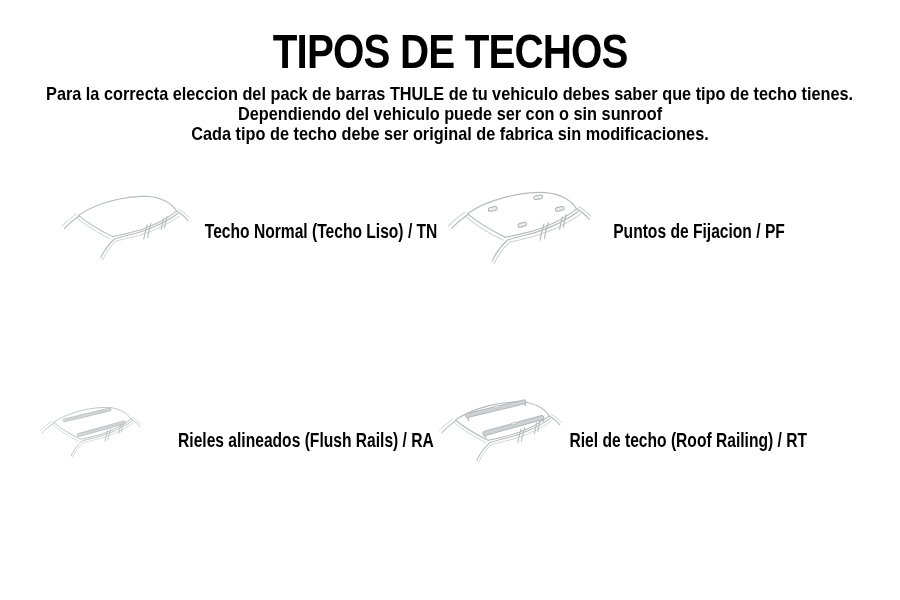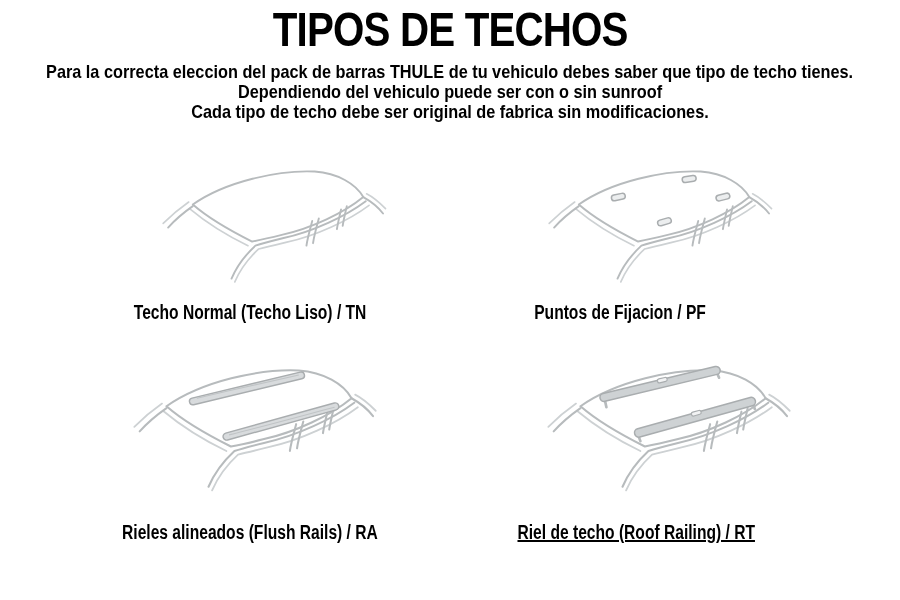--- a/index.html
+++ b/index.html
@@ -7,41 +7,41 @@
   body {
     background:#ffffff;
     color:#000;
     font-family:"Liberation Sans", sans-serif;
     position:relative;
     overflow:hidden;
   }
   .center-row { display:flex; justify-content:center; }
   .condense { display:inline-block; white-space:nowrap; transform-origin:50% 50%; }
 
-  .page-title { padding-top:4px; }
+  .page-title { padding-top:26px; }
   .page-title .condense {
     font-size:48px; font-weight:700; line-height:52px;
     transform:scaleX(0.84); letter-spacing:-1px;
   }
 
   .intro { margin-top:6px; }
   .intro .center-row { height:20px; }
   .intro .condense {
     font-size:18.5px; font-weight:700; line-height:20px;
     transform:scaleX(0.88);
   }
 
   figure.cell {
     position:absolute; width:440px;
-    display:flex; flex-direction:column; align-items:center;
+    display:flex; flex-direction:row; align-items:center;
   }
   .cell-tn { left:30px;  top:160px; }
   .cell-pf { left:400px; top:160px; }
   .cell-ra { left:30px;  top:358px; }
-  .cell-rt { left:416px; top:358px;text-decoration:underline; }
+  .cell-rt { left:400px; top:358px; }
 
   .cell svg.art { display:block; }
   .cell-tn svg.art, .cell-pf svg.art { height:140px; width:auto; }
   .cell-ra svg.art, .cell-rt svg.art { height:152px; width:auto; }
   .cell-tn svg.art { transform:translateX(24px); }
   .cell-pf svg.art { transform:translateX(40px); }
   .cell-ra svg.art { transform:translateX(4px); }
   .cell-rt svg.art { transform:translateX(32px); }
 
   figcaption { text-align:center; width:100%; }

